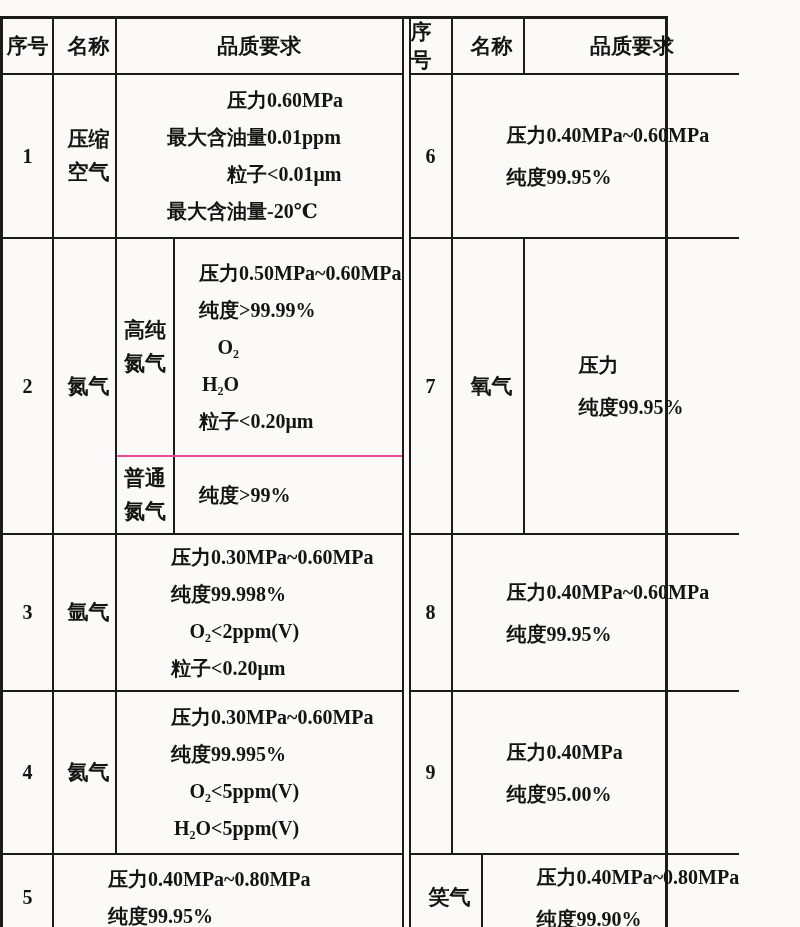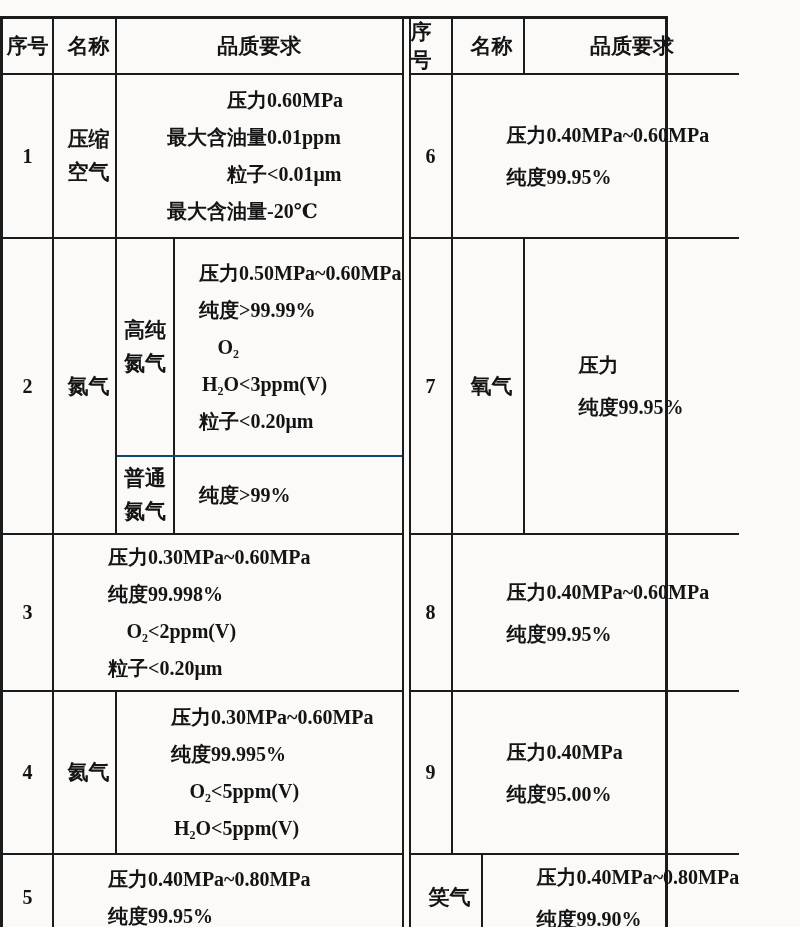--- a/index.html
+++ b/index.html
@@ -38,21 +38,21 @@
   .specs{display:flex;flex-direction:column;justify-content:center;padding-left:24px;}
   .spec{display:flex;font-size:20px;font-weight:bold;line-height:37px;white-space:nowrap;}
   .lbl{display:inline-block;width:70px;flex:none;text-align:right;}
   .r1 .lbl{width:126px;}
   .sub-specs .lbl{width:52px;}
   .sub-specs{padding-left:12px;}
   .r6 .spec,.r7 .spec,.r8 .spec,.r9 .spec,.r10 .spec{line-height:42px;}
   
   .subwrap{flex:1;display:flex;flex-direction:column;}
   .subrow{display:flex;flex:1;box-sizing:border-box;}
-  .subrow.second{border-top:2px solid #0c4a6e;flex:none;height:78px;font-family:Liberation Serif, serif;}
+  .subrow.second{border-top:2px solid #ec4899;flex:none;height:78px;font-family:Liberation Serif, serif;}
   .subname{width:58px;flex:none;border-right:2px solid #1b1b1b;display:flex;align-items:center;
            justify-content:center;font-size:21px;font-weight:bold;white-space:pre-line;
            line-height:1.55;box-sizing:border-box;}
   .subreq{flex:1;display:flex;flex-direction:column;justify-content:center;}
   
   .h1{height:164px;flex:none;}
   .h2{height:296px;flex:none;}
   .h3{height:157px;flex:none;}
   .h4{height:163px;flex:none;}
   .h5{flex:1;}
@@ -110,21 +110,20 @@
                 </div>
               <div class="spec">
                   <span class="lbl">纯度</span>
                   <span>&gt;99.99%</span>
                 </div>
               <div class="spec">
                   <span class="lbl">O₂</span>
                 </div>
               <div class="spec">
                   <span class="lbl">H₂O</span>
-                  <span>&lt;3ppm(V)</span>
                 </div>
               <div class="spec">
                   <span class="lbl">粒子</span>
                   <span>&lt;0.20μm</span>
                 </div>
             </div>
           </div>
           <div class="subrow second">
             <div class="subname">普通
 氮气</div>
@@ -133,20 +132,21 @@
                   <span class="lbl">纯度</span>
                   <span>&gt;99%</span>
                 </div>
             </div>
           </div>
         </div>
       </div>
 
       <div class="row h3">
         <div class="cell no-cell">3</div>
+        <div class="cell name-cell">氩气</div>
         <div class="req-cell specs">
           <div class="spec">
               <span class="lbl">压力</span>
               <span>0.30MPa~0.60MPa</span>
             </div>
           <div class="spec">
               <span class="lbl">纯度</span>
               <span>99.998%</span>
             </div>
           <div class="spec">

